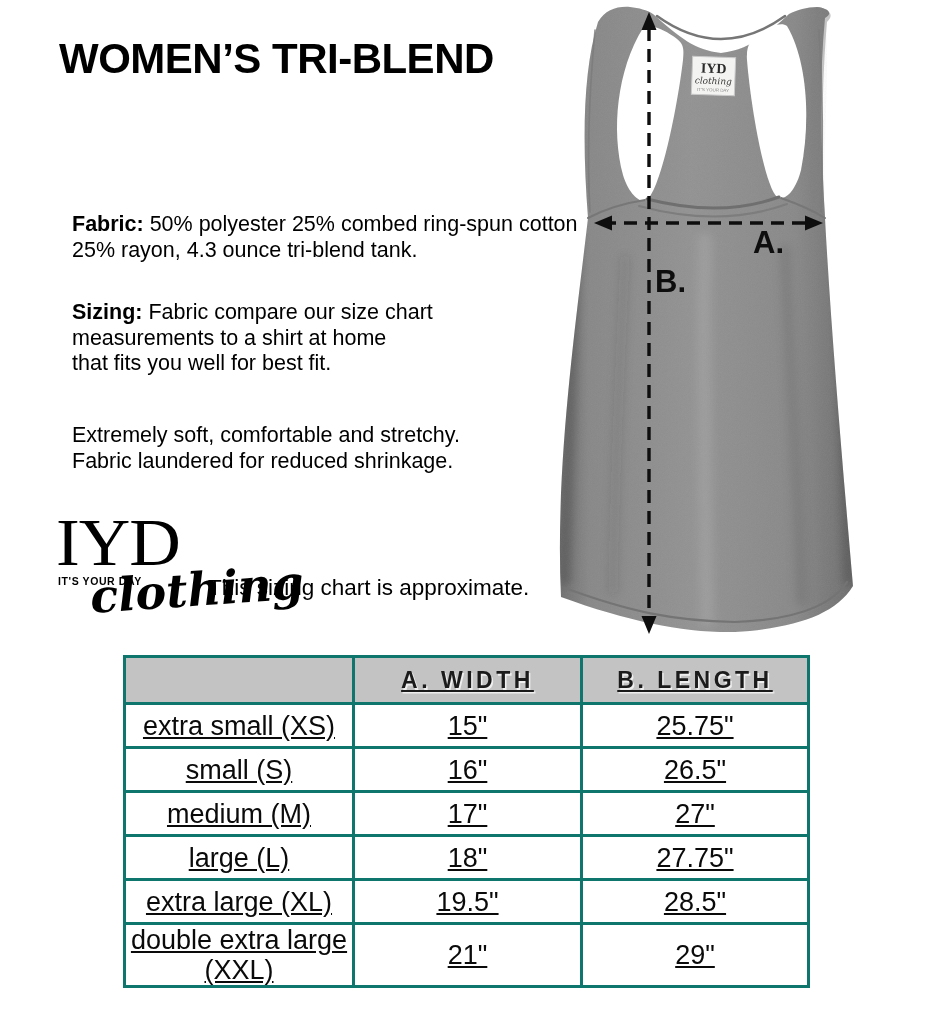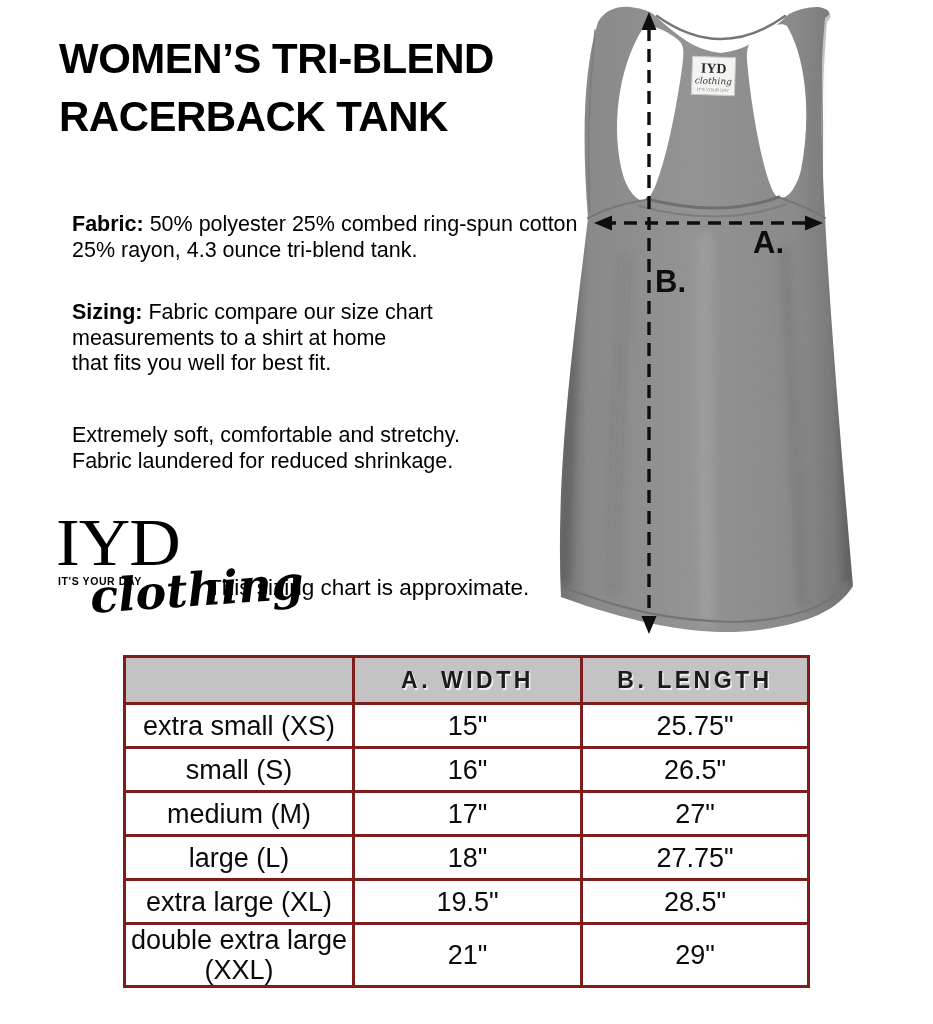--- a/index.html
+++ b/index.html
@@ -29,40 +29,39 @@
   .logo-script{
     left:92px;top:570px;font-family:"DejaVu Serif",serif;font-style:italic;font-weight:bold;
     font-size:46px;transform:rotate(-4deg);transform-origin:left bottom;white-space:nowrap;
   }
   .note{left:208px;top:575px;font-size:22.5px;white-space:nowrap;}
   
   table.size-table{
     position:absolute;left:123px;top:655px;width:687px;
     border-collapse:collapse;table-layout:fixed;
   }
-  .size-table th,.size-table td{border:3px solid #7f1d1d;text-align:center;padding:0 4px;}
+  .size-table th,.size-table td{border:3px solid #0f766e;text-align:center;padding:0 4px;text-decoration:underline;}
   .size-table th{
     height:44px;background:#c3c3c3;font-size:23px;font-weight:bold;letter-spacing:3.5px;
     color:#1b1b1b;text-shadow:1.5px 1.5px 0 #efefef;
   }
   .size-table td{height:41px;font-size:27px;line-height:30px;color:#0a0a0a;}
   .col-size{width:229px;}
   .col-width{width:228px;}
   .col-length{width:227px;}
   
   .tank-wrap{left:535px;top:0;width:400px;height:650px;}
 </style>
 </head>
 <body>
 
 <div class="canvas">
 
   <div class="abs title">
     <div>WOMEN’S TRI-BLEND</div>
-    <div>RACERBACK TANK</div>
   </div>
 
   <div class="abs para fabric">
     <div><b>Fabric:</b><span> 50% polyester 25% combed ring-spun cotton</span></div>
     <div>25% rayon, 4.3 ounce tri-blend tank.</div>
   </div>
 
   <div class="abs para sizing">
     <div><b>Sizing:</b><span> Fabric compare our size chart</span></div>
     <div>measurements to a shirt at home</div>

